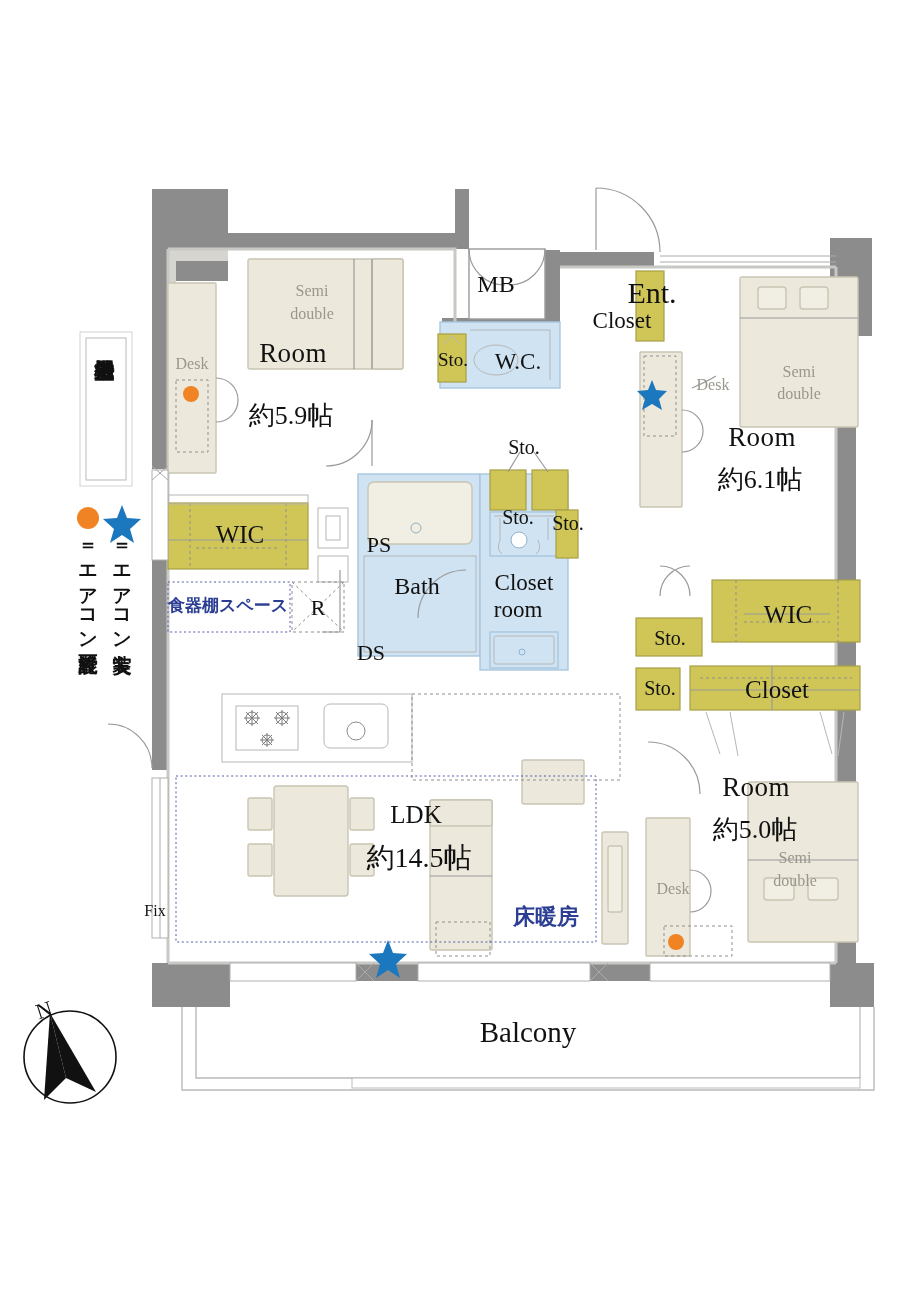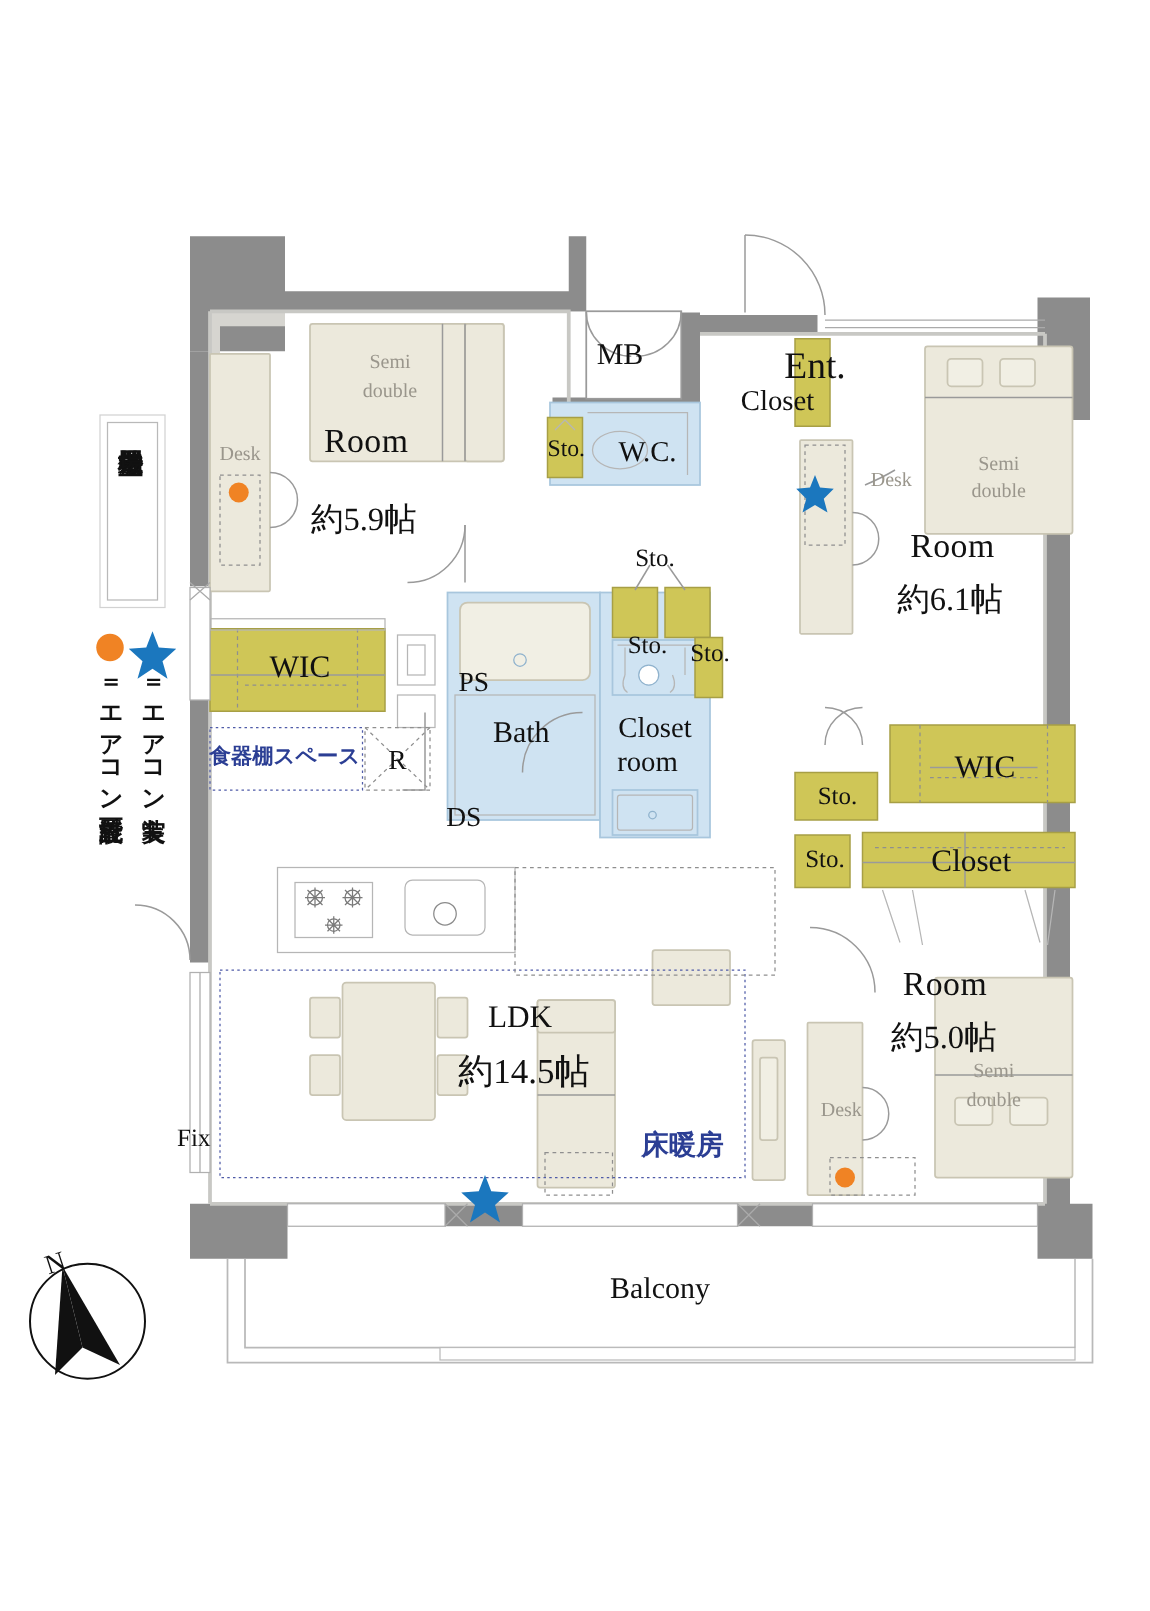--- a/index.html
+++ b/index.html
@@ -324,14 +324,14 @@
 <div class="lbl serif roomname ctr" style="left:756px;top:787px;">Room</div>
 <div class="lbl serif roomsize ctr" style="left:755px;top:830px;">約5.0帖</div>
 <div class="lbl serif sub ctr" style="left:795px;top:858px;">Semi</div>
 <div class="lbl serif sub ctr" style="left:795px;top:881px;">double</div>
 <div class="lbl serif sub ctr" style="left:673px;top:889px;">Desk</div>
 
 <div class="lbl serif ctr" style="left:416px;top:815px;font-size:25px;">LDK</div>
 <div class="lbl serif ctr" style="left:419px;top:858px;font-size:28px;">約14.5帖</div>
 <div class="lbl jp ctr blue-txt" style="left:546px;top:917px;font-size:22px;">床暖房</div>
 
-<div class="lbl serif ctr" style="left:155px;top:911px;font-size:20px;">Fix</div>
-<div class="lbl serif ctr" style="left:528px;top:1032px;font-size:24px;">Balcony</div>
+<div class="lbl serif ctr" style="left:155px;top:911px;font-size:16px;">Fix</div>
+<div class="lbl serif ctr" style="left:528px;top:1032px;font-size:29px;">Balcony</div>
 
 </body></html>

